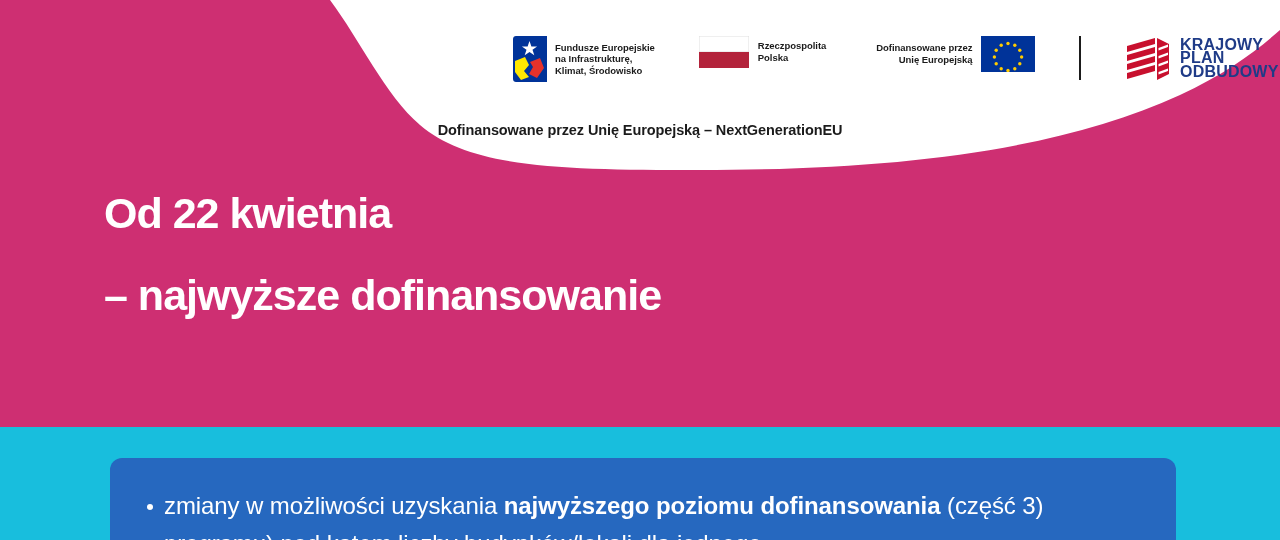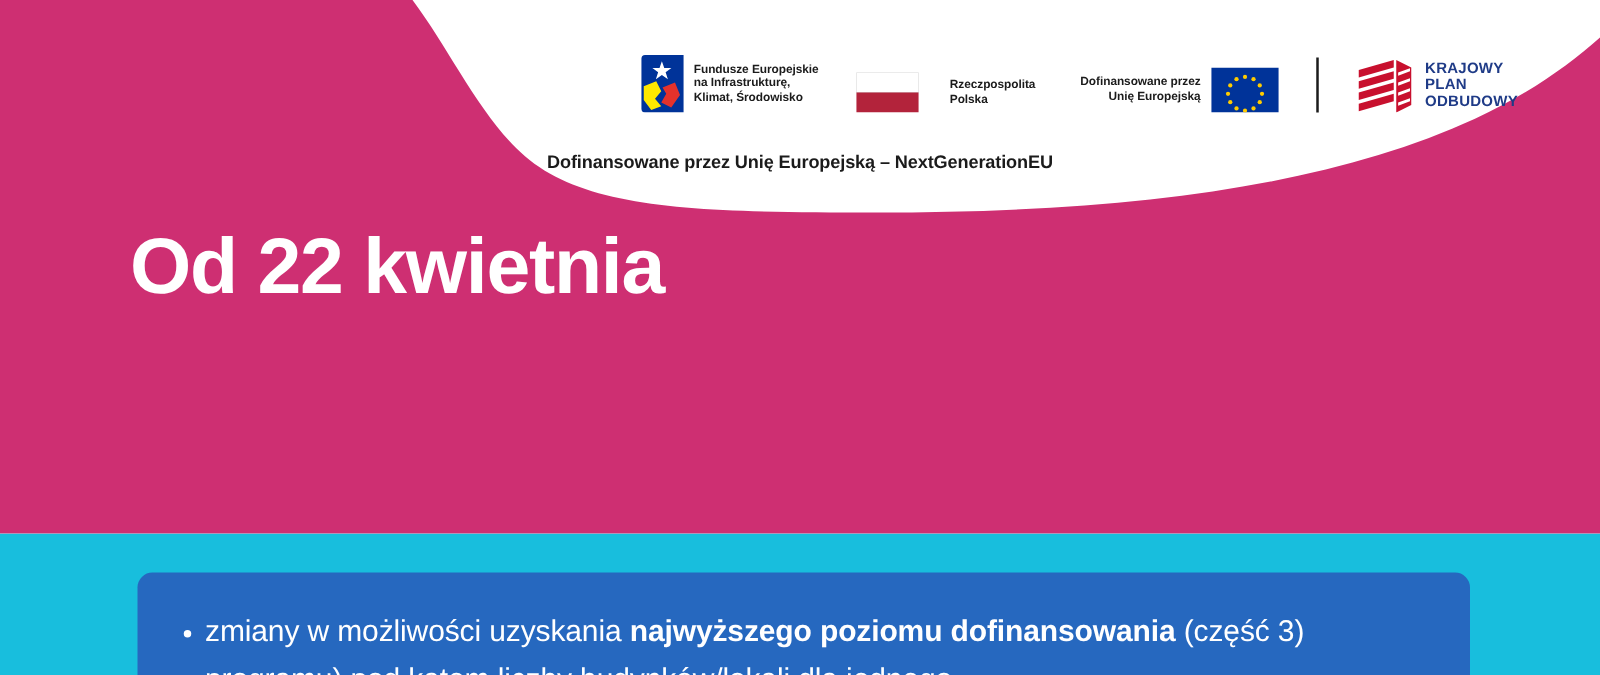--- a/index.html
+++ b/index.html
@@ -33,58 +33,58 @@
     display: block;
   }
 
   
   .logo-strip {
     position: absolute;
     left: 513px;
     top: 36px;
     height: 54px;
     display: flex;
-    align-items: flex-end;
-    gap: 2px;
+    align-items: flex-start;
+    gap: 16px;
   }
   .logo-block {
     display: flex;
     align-items: center;
   }
   .logo-mark { flex: 0 0 auto; display: block; }
   .logo-text {
     font-size: 9.5px;
     line-height: 11.6px;
     font-weight: bold;
     color: #1b1b1b;
     letter-spacing: -0.05px;
     white-space: pre-line;
   }
   .logo-text.right { text-align: right; }
 
   .fe-block { margin-right: 0px; }
   .fe-text { margin-left: 8px; }
 
   .rp-block { margin-left: 28px; }
-  .rp-text { margin-left: 25px; }
+  .rp-text { margin-left: 9px; }
 
   .ue-block { margin-left: 34px; }
   .ue-text { margin-right: 9px; }
 
   .divider {
     width: 1.6px;
     height: 44px;
     background: #1b1b1b;
     margin-left: 28px;
     margin-right: 28px;
   }
 
   .kpo-text {
     margin-left: 9px;
-    font-size: 12px;
+    font-size: 16px;
     line-height: 13.6px;
     font-weight: bold;
     color: #1f3b87;
     letter-spacing: 0.2px;
     white-space: pre-line;
   }
 
   
   .funding-caption {
     position: absolute;
@@ -99,21 +99,21 @@
   }
 
   
   .headline {
     position: absolute;
     left: 104px;
     top: 172px;
     width: 1120px;
     color: #ffffff;
     font-weight: bold;
-    font-size: 63px;
+    font-size: 43px;
     line-height: 82px;
     letter-spacing: -1.0px;
   }
   .headline-line { display: block; white-space: nowrap; }
 
   
   .cyan-band {
     position: absolute;
     left: 0;
     top: 427px;
@@ -245,20 +245,21 @@
 PLAN
 ODBUDOWY</div>
     </div>
 
   </div>
 
   <div class="funding-caption">Dofinansowane przez Unię Europejską – NextGenerationEU</div>
 
   <div class="headline">
     <span class="headline-line">Od 22 kwietnia</span>
+    <span class="headline-line">– najwyższe dofinansowanie</span>
   </div>
 
   <div class="cyan-band"></div>
 
   <div class="bullet-card">
     <ul class="bullet-list">
       <li class="bullet-item">
         <span>zmiany w możliwości uzyskania </span><b>najwyższego poziomu dofinansowania</b><span></span>
         <span>(część 3) programu) pod kątem liczby budynków/lokali dla jednego</span>
       </li>

